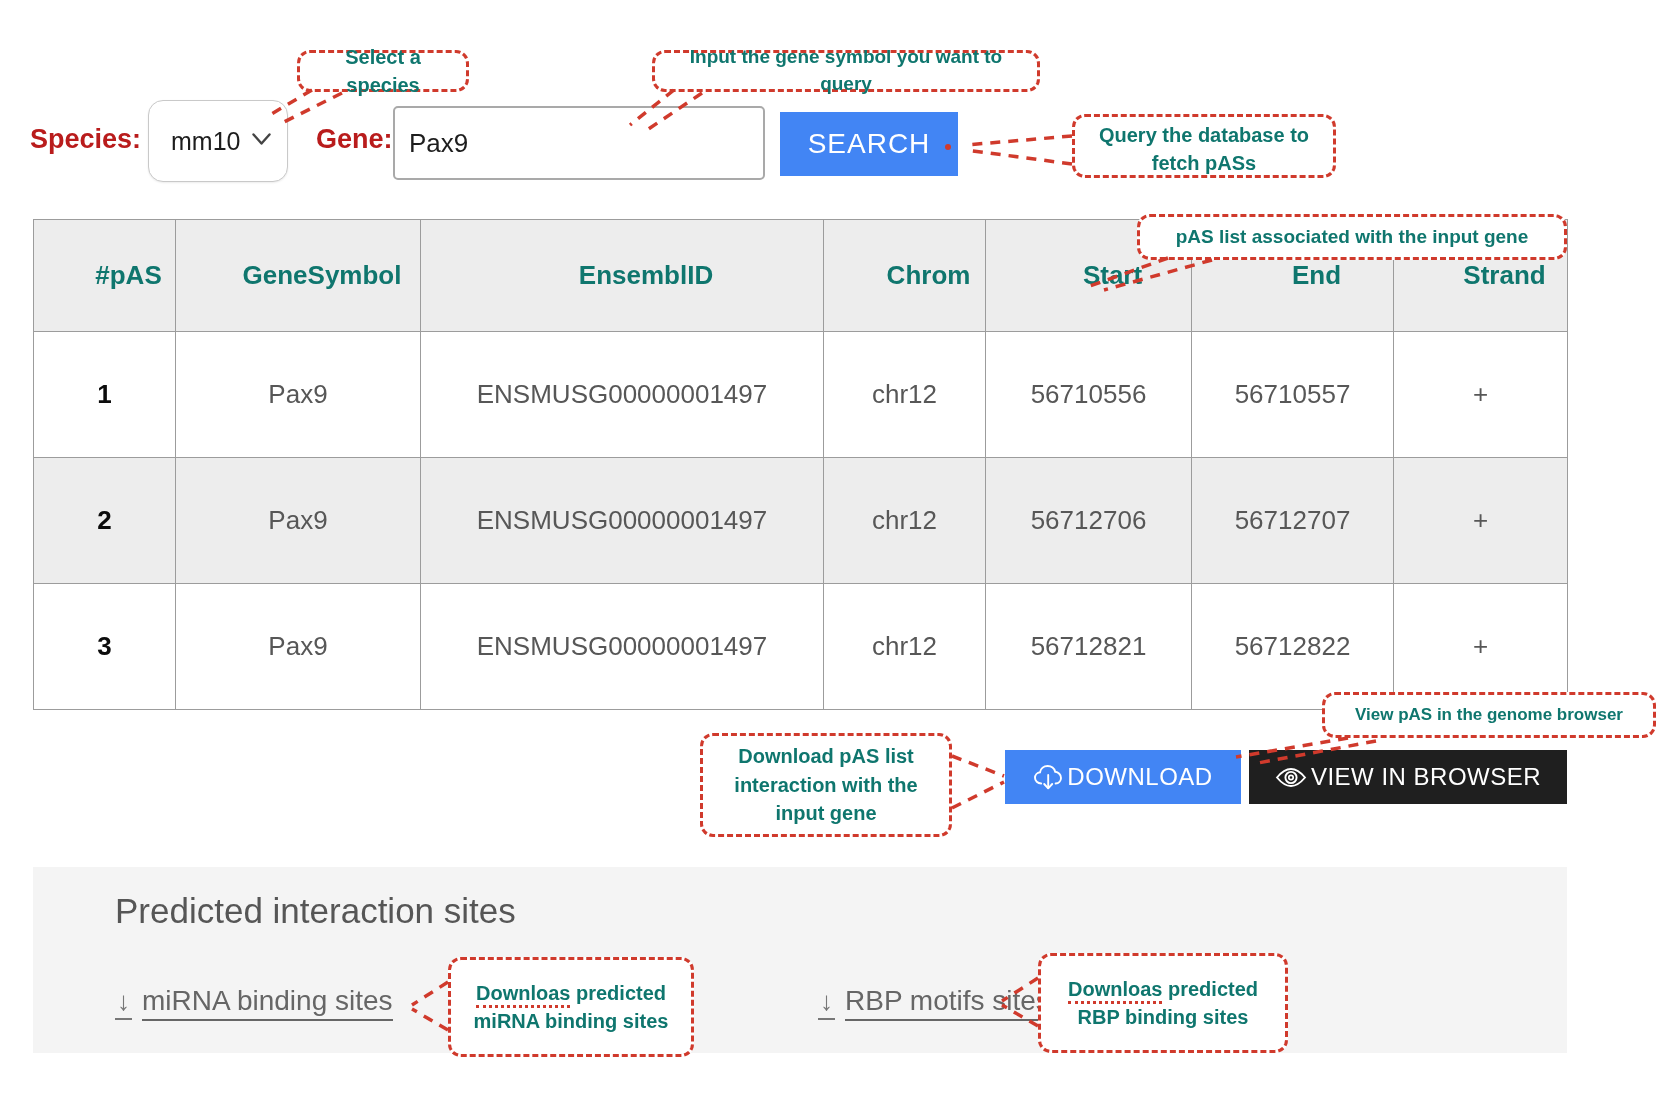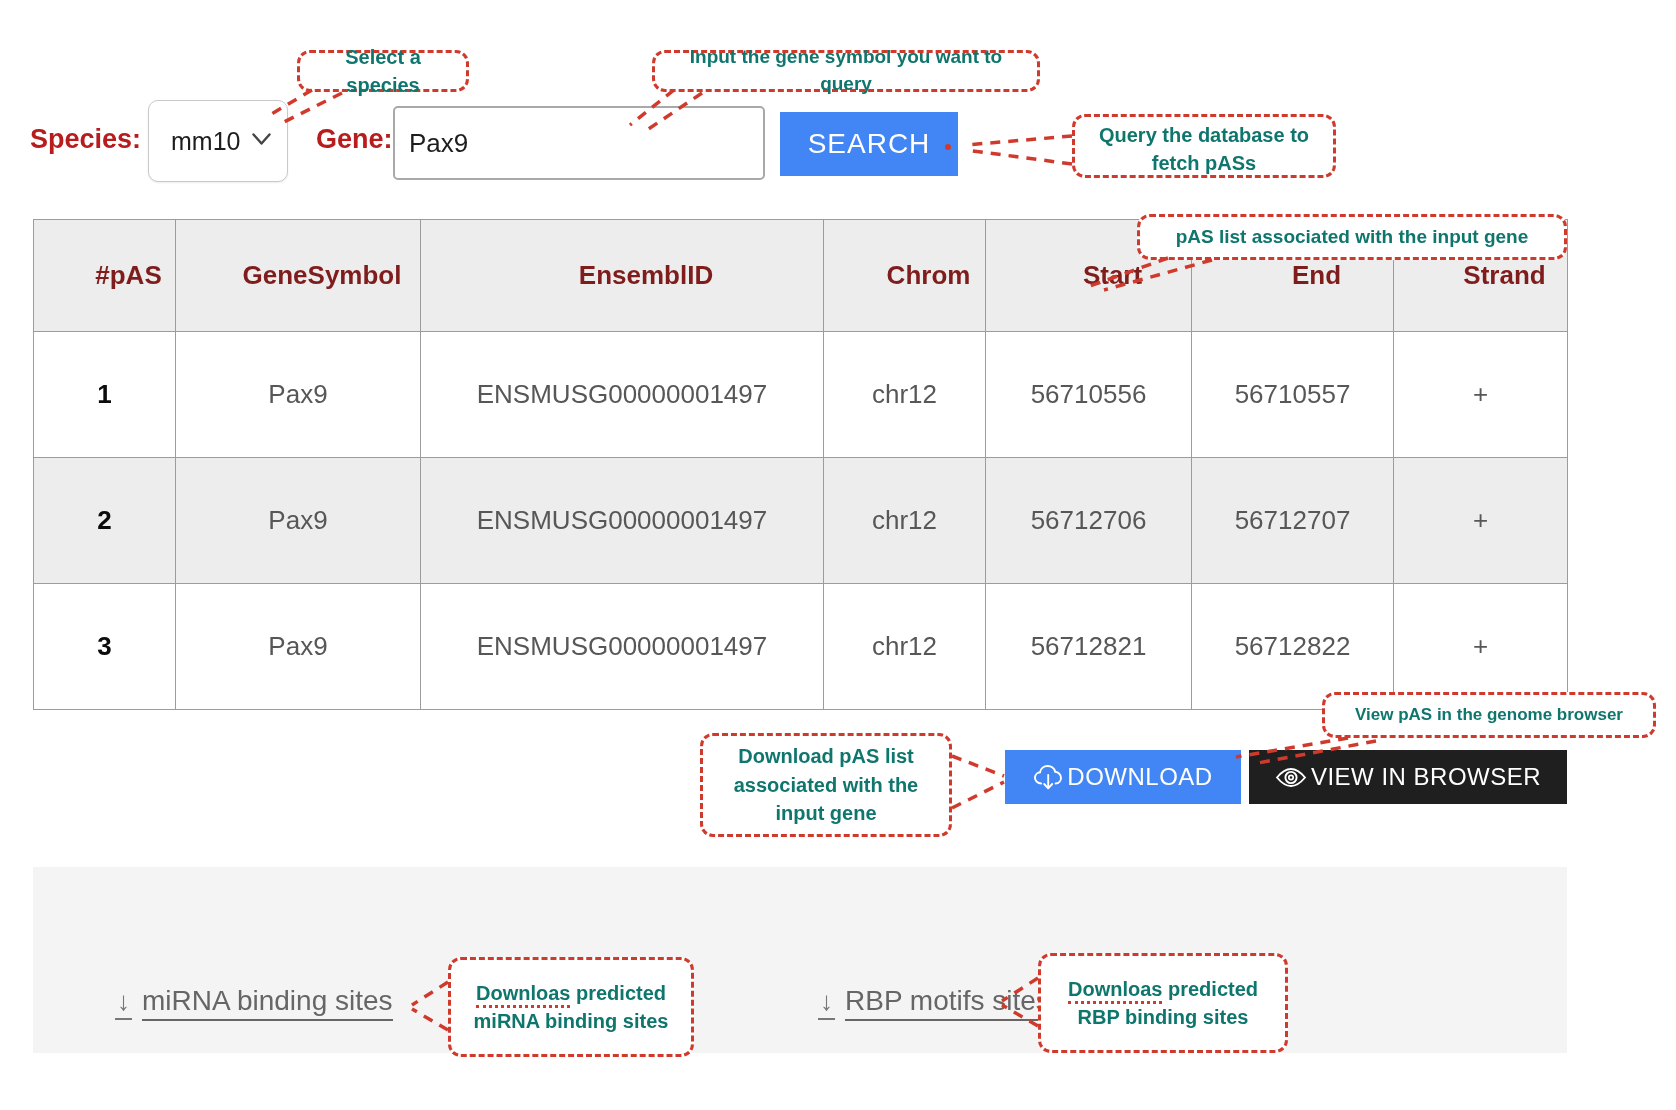--- a/index.html
+++ b/index.html
@@ -5,21 +5,21 @@
   * { margin:0; padding:0; box-sizing:border-box; }
   html,body { background:#ffffff; font-family:"Liberation Sans", sans-serif; }
   #stage { position:relative; width:1676px; height:1110px; background:#fff; overflow:hidden; }
 
   
   .form-label { position:absolute; font-weight:bold; font-size:27px; color:#b91c1c; }
   #species-label { left:30px; top:124px; }
   #gene-label   { left:316px; top:124px; }
 
   #species-select { position:absolute; left:148px; top:100px; width:140px; height:82px;
-    background:#fff; border:1px solid #c9c9c9; border-radius:10px;
+    background:#fff; border:1px solid #c9c9c9; border-radius:15px;
     box-shadow:0 1px 2px rgba(0,0,0,0.08); cursor:pointer;
     display:flex; align-items:center; justify-content:space-between; padding:0 16px 0 22px; }
   #species-select .sel-text { font-size:25px; color:#1d1d1d; }
 
   #gene-input { position:absolute; left:393px; top:106px; width:372px; height:74px;
     border:2px solid #a9a9a9; border-radius:5px; font-size:26px; color:#1d1d1d;
     padding:0 14px; font-family:"Liberation Sans", sans-serif; background:#fff; }
 
   #search-button { position:absolute; left:780px; top:112px; width:178px; height:64px;
     background:#4285f4; color:#fff; border:none; font-size:28px; letter-spacing:1px;
@@ -42,21 +42,21 @@
 
   #tails { position:absolute; left:0; top:0; width:1676px; height:1110px;
     pointer-events:none; z-index:6; }
 
   
   #pas-table { position:absolute; left:33px; top:219px; width:1534px;
     border-collapse:collapse; table-layout:fixed; }
   #pas-table th, #pas-table td { border:1px solid #9c9c9c; text-align:center; vertical-align:middle; }
   #pas-table thead tr { height:112px; }
   #pas-table tbody tr { height:126px; }
-  #pas-table th { background:#ededed; color:#7f1d1d; font-size:26px; font-weight:bold;padding-left:48px; }
+  #pas-table th { background:#ededed; color:#0f766e; font-size:26px; font-weight:bold;padding-left:48px; }
   #pas-table td { color:#575757; font-size:26px; background:#fff; }
   #pas-table tbody tr:nth-child(2) td { background:#ededed; }
   #pas-table td.num-col { color:#0c0c0c; font-weight:bold; }
 
   
   .action-btn { position:absolute; top:750px; height:54px; border:none; color:#fff;
     display:flex; align-items:center; justify-content:center; gap:4px;
     font-size:24px; letter-spacing:0.5px; cursor:pointer;
     font-family:"Liberation Sans", sans-serif; }
   #download-button { left:1005px; width:236px; background:#4285f4; }
@@ -163,20 +163,21 @@
       <svg width="32" height="23" viewBox="0 0 32 23">
         <path d="M2 11.5 Q16 -5.5 30 11.5 Q16 28.5 2 11.5 Z" fill="none" stroke="#fff" stroke-width="1.9"></path>
         <circle cx="16" cy="11.5" r="5.6" fill="none" stroke="#fff" stroke-width="1.9"></circle>
         <circle cx="16" cy="11.5" r="2.2" fill="none" stroke="#fff" stroke-width="1.7"></circle>
       </svg>
     </span>
     <span>VIEW IN BROWSER</span>
   </button>
 
   <div id="interaction-panel">
+    <div id="interaction-heading">Predicted interaction sites</div>
 
     <div id="mirna-link" class="dl-link">
       <span class="dl-arrow">↓</span>
       <span class="dl-text">miRNA binding sites</span>
     </div>
 
     <div id="rbp-link" class="dl-link">
       <span class="dl-arrow">↓</span>
       <span class="dl-text">RBP motifs sites</span>
     </div>
@@ -198,21 +199,21 @@
   <div id="callout-pas-list" class="callout">
     <span>pAS list associated with the input gene</span>
   </div>
 
   <div id="callout-view-pas" class="callout">
     <span>View pAS in the genome browser</span>
   </div>
 
   <div id="callout-download-pas" class="callout">
     <span>Download pAS list</span>
-    <span>associated with the</span>
+    <span>interaction with the</span>
     <span>input gene</span>
   </div>
 
   <div id="callout-mirna-dl" class="callout">
     <span><span class="squiggle">Downloas</span><span> predicted</span></span>
     <span>miRNA binding sites</span>
   </div>
 
   <div id="callout-rbp-dl" class="callout">
     <span><span class="squiggle">Downloas</span><span> predicted</span></span>

